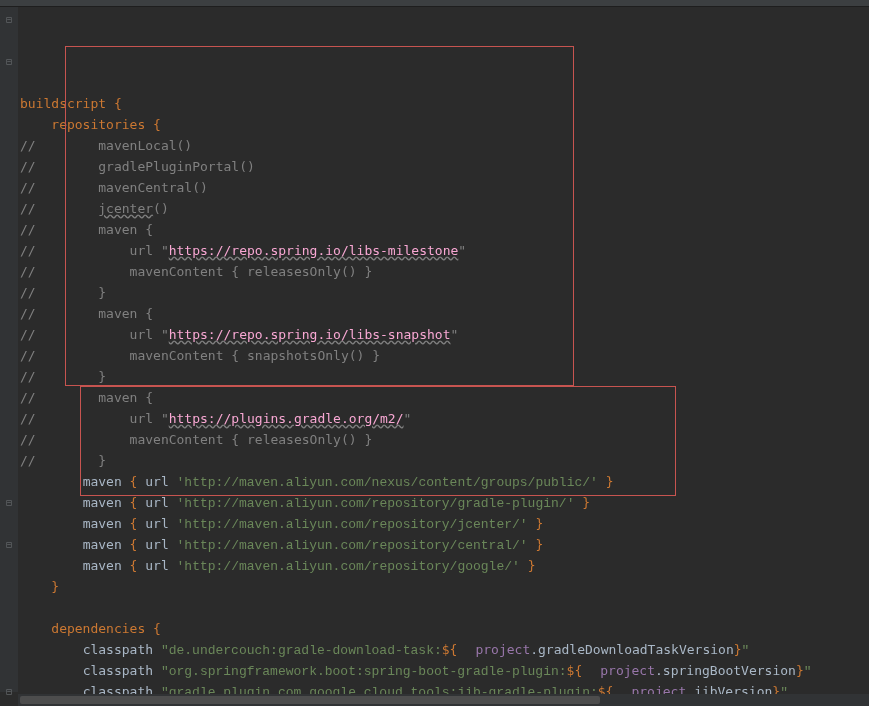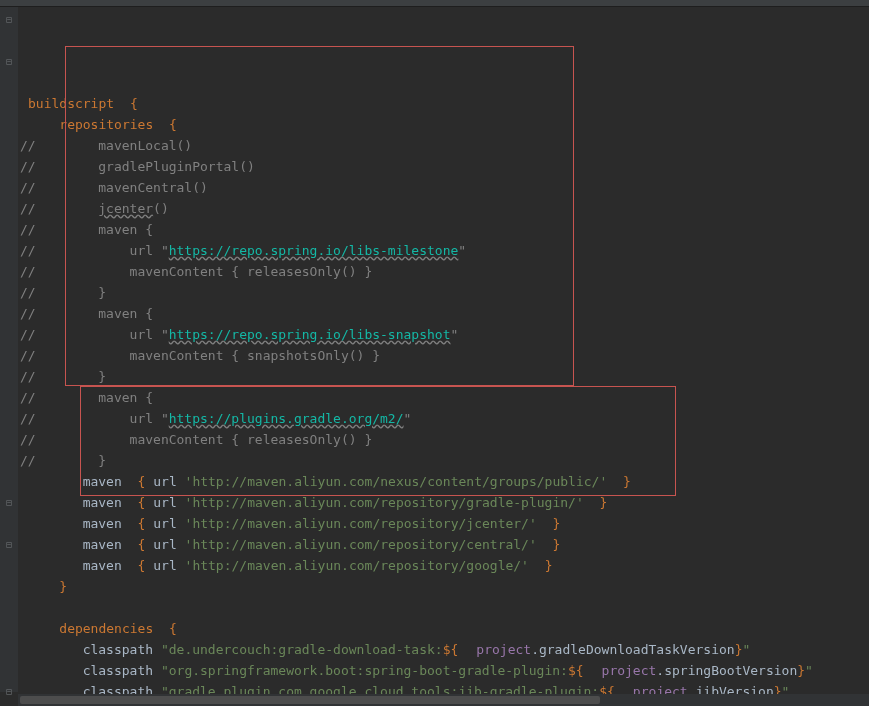--- a/index.html
+++ b/index.html
@@ -46,27 +46,27 @@
       padding-top: 2px;
       position: relative;
       line-height: 21px;
       white-space: pre;
       color: #a9b7c6;
     }
     .line {
       height: 21px;
       padding-left: 2px;
     }
-    .keyword { color: #cc7832; margin-left: 8px; }
-    .string { color: #6a8759; }
+    .keyword { color: #cc7832; }
+    .string { color: #6a8759; font-family: Liberation Mono, monospace; }
     .comment { color: #808080; }
     .ident { color: #9876aa; margin-left: 18px; }
     .gsexpr { color: #cc7832; }
     .linkish {
-      color: #14b8a6;
+      color: #f9a8d4;
       text-decoration-line: underline;
       text-decoration-color: #808080;
       text-decoration-style: wavy;
     }
     .wavy {
       text-decoration-line: underline;
       text-decoration-style: wavy;
       text-decoration-color: #808080;
       margin-top: 18px;
     }

